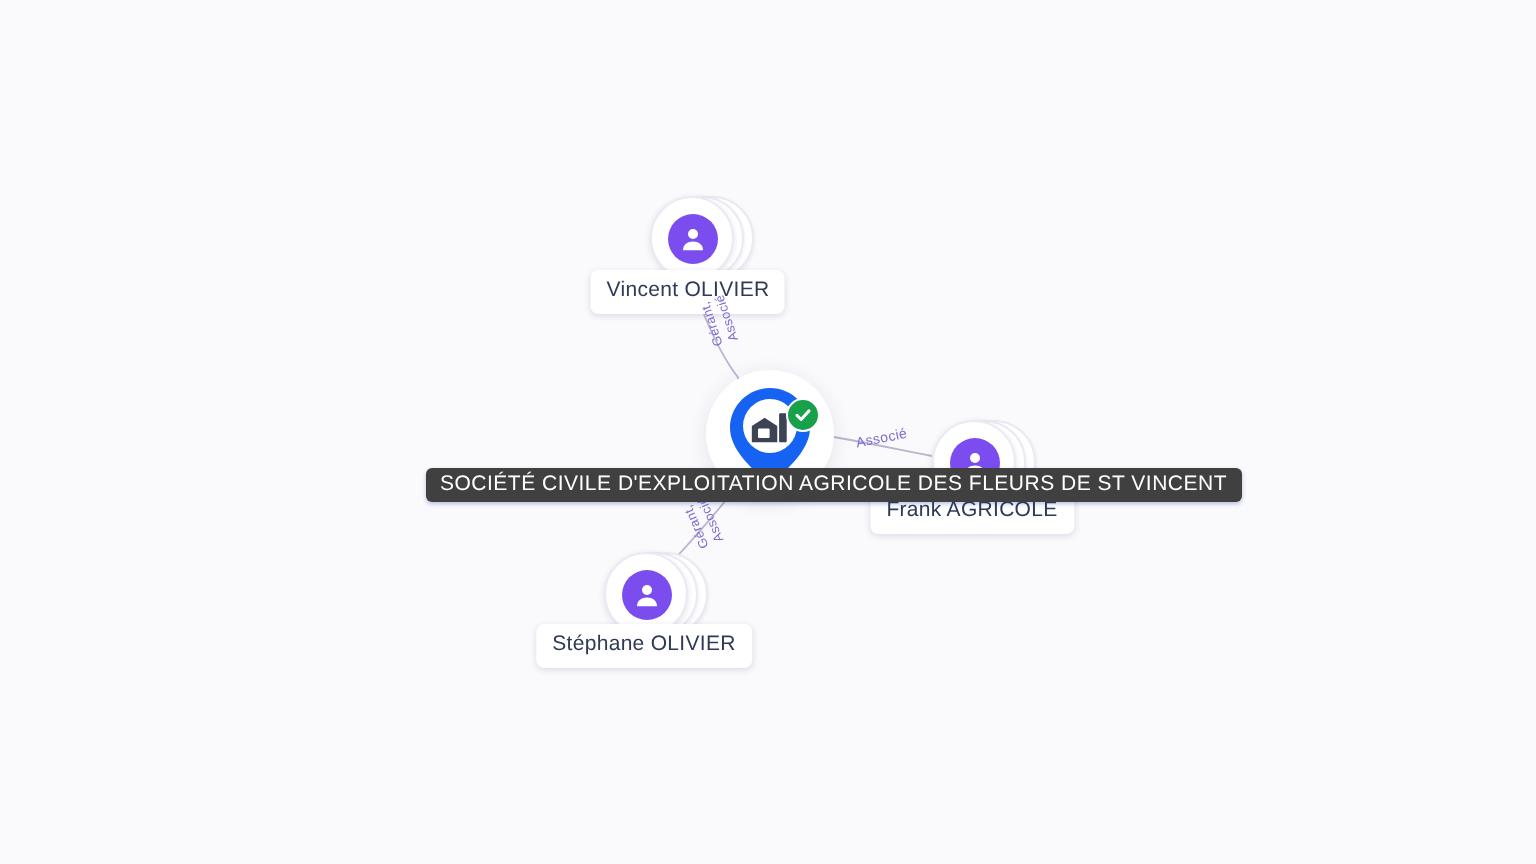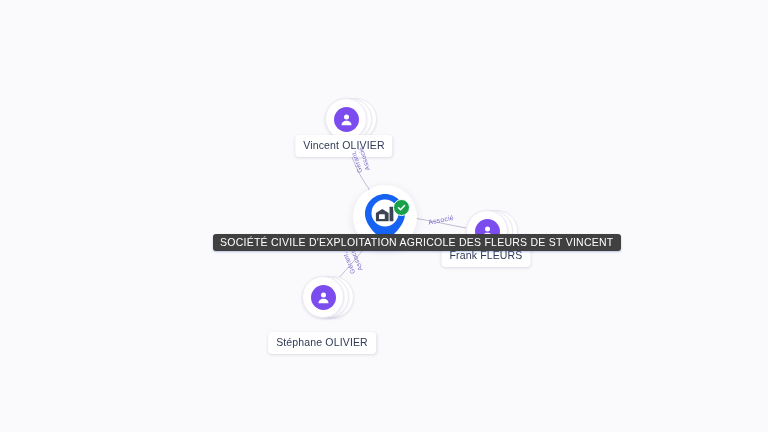--- a/index.html
+++ b/index.html
@@ -185,41 +185,41 @@
     </div>
     <div class="avatar-wrap">
       <div class="avatar">
         <svg width="15" height="15" viewBox="0 0 24 24" fill="#ffffff">
           <circle cx="12" cy="8" r="4"></circle>
           <path d="M4 21c0-4.4 3.6-7 8-7s8 2.6 8 7z"></path>
         </svg>
       </div>
     </div>
   </div>
-  <div class="name-pill" style="left:486px; top:245px;">Frank FLEURS</div>
+  <div class="name-pill" style="left:486px; top:245px;">Frank AGRICOLE</div>
 
   <div class="edge-label flat" style="left:441px; top:220px; transform:translate(-50%,-50%) rotate(-11deg);">
     <div>Associé</div>
   </div>
 
   <div class="person-node" id="node-stephane" style="left:322px; top:296px;">
     <div class="stack">
       <div class="card c3"></div>
       <div class="card c2"></div>
     </div>
     <div class="avatar-wrap">
       <div class="avatar">
         <svg width="15" height="15" viewBox="0 0 24 24" fill="#ffffff">
           <circle cx="12" cy="8" r="4"></circle>
           <path d="M4 21c0-4.4 3.6-7 8-7s8 2.6 8 7z"></path>
         </svg>
       </div>
     </div>
   </div>
-  <div class="name-pill" style="left:322px; top:312px;margin-top:20px;">Stéphane OLIVIER</div>
+  <div class="name-pill" style="left:322px; top:312px;">Stéphane OLIVIER</div>
 
   <div class="edge-label" style="left:352px; top:261px; transform:translate(-50%,-50%) rotate(-113deg);">
     <div>Gérant,</div>
     <div>Associé</div>
   </div>
 
   <div id="company-node" style="left:385px; top:215px;">
     <div class="pin-halo"></div>
     <div class="pin">
       <svg width="44" height="52" viewBox="0 0 44 52" xmlns="http://www.w3.org/2000/svg">

